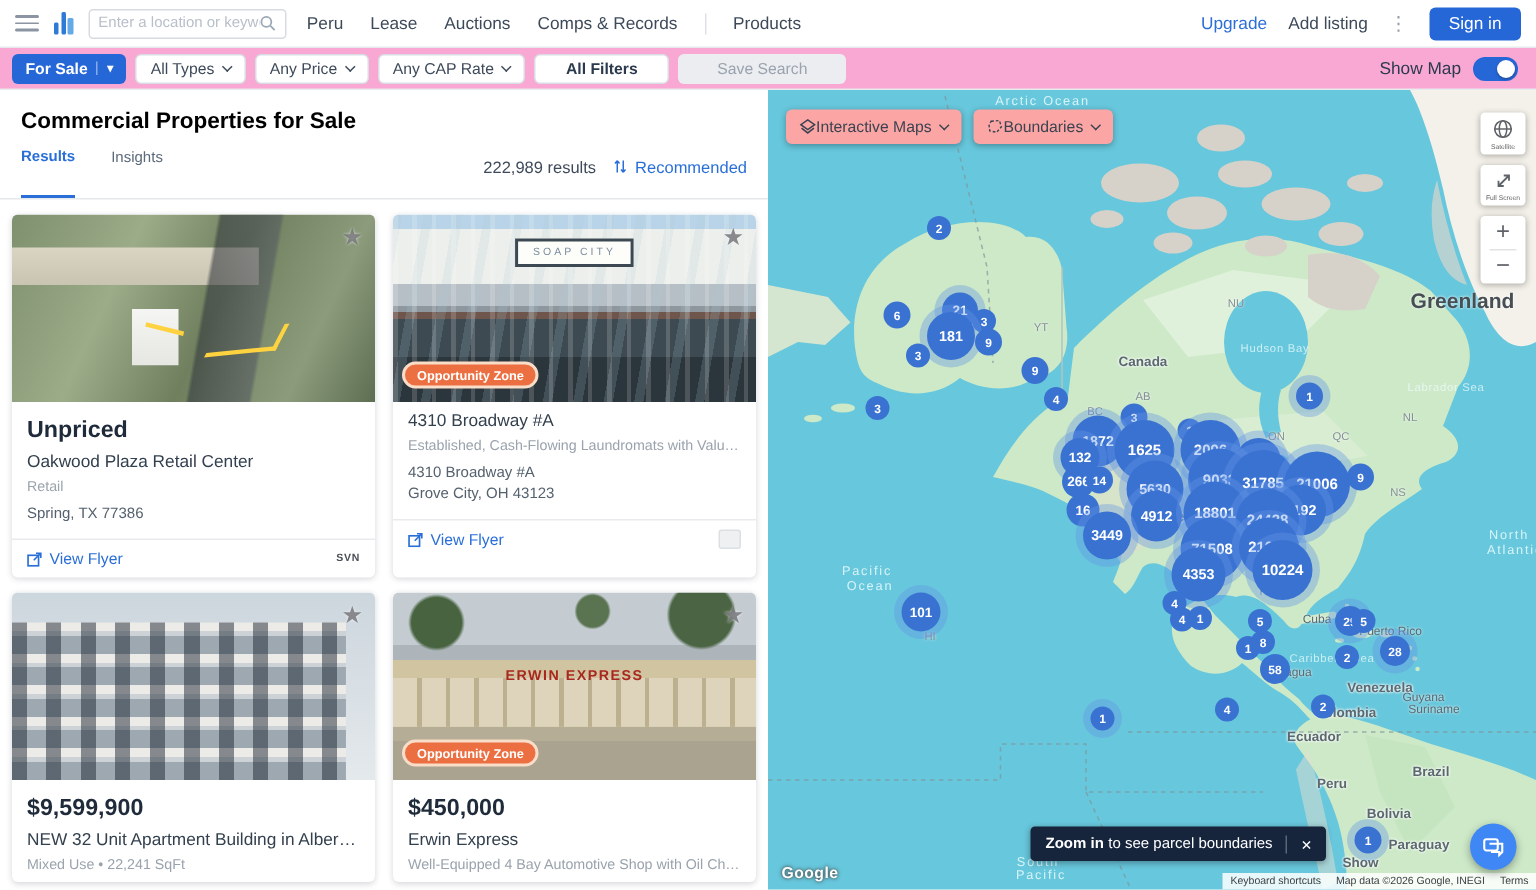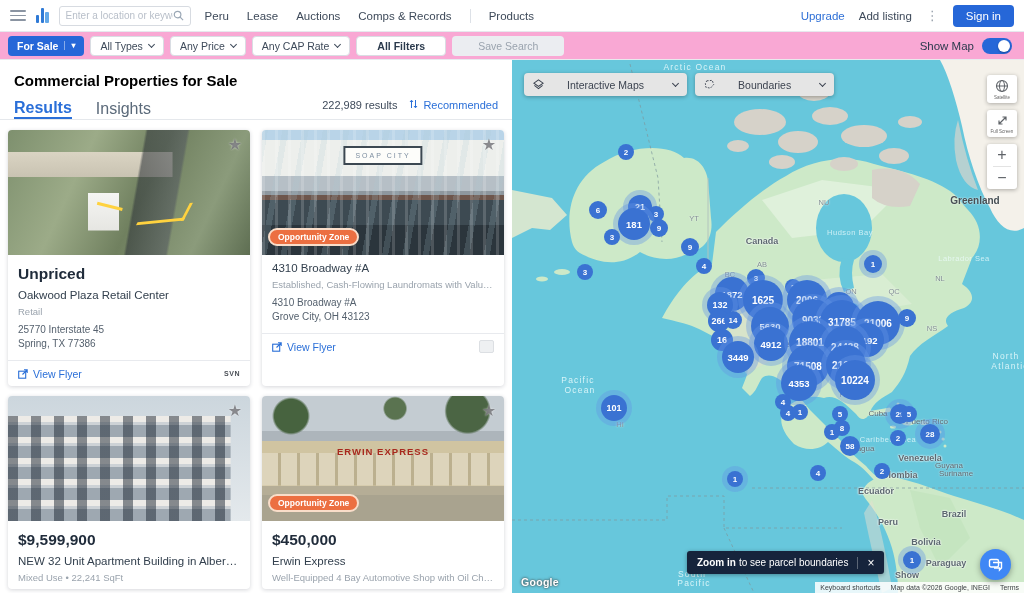--- a/index.html
+++ b/index.html
@@ -31,21 +31,21 @@
   .pill.white{background:#fff;border:1px solid #d9dde3;color:#3e4a5a}
   .pill.bold{font-weight:bold;color:#2b3a4d;padding:0 20px}
   .pill.disabled{background:#ebedf1;color:#9aa3ae;border:0;padding:0 26px;cursor:default}
   .showmap{margin-left:auto;display:flex;align-items:center;gap:8px;font-size:11.5px;color:#2b3a4d;padding-right:4px}
   .toggle{width:30px;height:16px;background:#2667d8;border-radius:9px;position:relative;cursor:pointer}
   .toggle i{position:absolute;right:2px;top:2px;width:12px;height:12px;background:#fff;border-radius:50%;box-shadow:0 1px 2px rgba(0,0,0,.3)}
   
   .left-panel{position:absolute;left:0;top:60px;width:512px;height:533px;background:#fff;overflow:hidden}
   .page-title{font-size:15px;font-weight:bold;color:#000000;margin:12px 14px 10px}
   .tabs-row{display:flex;align-items:center;padding:0 14px;border-bottom:1px solid #e5e8ec}
-  .tab{font-size:16px;padding-bottom:0;cursor:pointer}
+  .tab{font-size:10px;padding-bottom:20px;cursor:pointer}
   .tab.active{color:#2a6fd8;border-bottom:2px solid #2a6fd8;font-weight:bold}
   .tab.inactive{color:#5b6a7a;margin-left:24px}
   .results-meta{margin-left:auto;display:flex;align-items:center;gap:12px;padding-bottom:8px}
   .results-count{font-size:11px;color:#3e4a5a}
   .sort{display:flex;align-items:flex-start;gap:5px;font-size:11px;color:#2a6fd8;cursor:pointer}
   .cards{display:grid;grid-template-columns:242px 242px;column-gap:12px;row-gap:10px;padding:10px 8px}
   .card{border-radius:4px;overflow:hidden;box-shadow:0 1px 4px rgba(20,30,50,.18);background:#fff;position:relative}
   .card-img{height:125px;position:relative;overflow:hidden}
   .star{position:absolute;top:5px;right:8px;font-size:16px;color:rgba(110,110,115,.8);text-shadow:0 0 2px rgba(255,255,255,.7);cursor:pointer;z-index:3}
   .badge{position:absolute;left:6px;bottom:9px;background:#ec6f41;border:2px solid #f9ddc9;color:#fff;font-size:8.5px;font-weight:bold;padding:2px 8px;border-radius:10px;z-index:3;white-space:nowrap}
@@ -84,26 +84,26 @@
     linear-gradient(180deg,#c4ccd2 0 28%,#adb5bb 28% 36%,#d0c4a1 36% 72%,#b5ad96 72% 79%,#a9a38f 79% 100%)}
   .img--garage .ph-text{top:40%;left:50%;transform:translateX(-50%);color:#a8281e;font-weight:bold;font-size:9.5px;letter-spacing:1px;white-space:nowrap}
   
   .map{position:absolute;left:512px;top:60px;width:512px;height:533px;background:#67c7dc;overflow:hidden}
   .map svg.land{position:absolute;inset:0}
   .lbl{position:absolute;transform:translate(-50%,-50%);white-space:pre;pointer-events:none;z-index:2}
   .lbl.ocean{color:rgba(235,251,253,.85);font-size:8.5px;letter-spacing:1.2px}
   .lbl.sea{color:rgba(238,252,253,.75);font-size:7.5px;letter-spacing:.5px}
   .lbl.country{color:#5c6870;font-weight:bold;font-size:9px;text-shadow:0 0 2px #fff,0 0 2px #fff}
   .lbl.country-sm{color:#5c6870;font-weight:normal;font-size:8px;text-shadow:0 0 2px #fff}
-  .lbl.place{color:#474f54;font-weight:bold;font-size:10px;text-shadow:0 0 2px #fff}
+  .lbl.place{color:#474f54;font-weight:bold;font-size:14px;text-shadow:0 0 2px #fff}
   .lbl.region{color:#848f96;font-size:7.5px;text-shadow:0 0 2px rgba(255,255,255,.9)}
   .cluster{position:absolute;transform:translate(-50%,-50%);background:#3a72d2;border-radius:50%;display:flex;align-items:center;justify-content:center;color:#fff;font-weight:bold;z-index:4;cursor:pointer}
   .cluster.halo{box-shadow:0 0 0 5px rgba(100,150,230,.38)}
   .map-controls{position:absolute;top:13px;left:12px;display:flex;gap:8px;z-index:10}
-  .mc-pill{background:#e5e5e5;border-radius:4px;box-shadow:0 1px 4px rgba(0,0,0,.3);height:23px;display:flex;align-items:center;padding:0 9px;font-size:10.5px;color:#3c4350;gap:23px;cursor:pointer;white-space:nowrap}
+  .mc-pill{background:#fca5a5;border-radius:4px;box-shadow:0 1px 4px rgba(0,0,0,.3);height:23px;display:flex;align-items:center;padding:0 9px;font-size:10.5px;color:#3c4350;gap:0;cursor:pointer;white-space:nowrap}
   .right-controls{position:absolute;right:7px;top:15px;display:flex;flex-direction:column;gap:7px;z-index:10;align-items:center}
   .sq-btn{width:30px;background:#fff;border-radius:3px;box-shadow:0 1px 4px rgba(0,0,0,.3);display:flex;flex-direction:column;align-items:center;justify-content:center;padding:4px 0 3px;cursor:pointer}
   .sq-btn .cap{font-size:4.5px;color:#666;margin-top:2px}
   .zoom-stack{width:30px;background:#fff;border-radius:3px;box-shadow:0 1px 4px rgba(0,0,0,.3);display:flex;flex-direction:column;align-items:center}
   .zbtn{width:100%;text-align:center;color:#5f6368;font-size:16px;line-height:22px;cursor:pointer}
   .zdiv{width:18px;height:1px;background:#e3e3e3}
   .map-tooltip{position:absolute;left:175px;top:491px;height:23px;background:#16243c;border-radius:3px;display:flex;align-items:center;padding:0 10px;color:#fff;font-size:10px;z-index:11;box-shadow:0 1px 4px rgba(0,0,0,.35)}
   .map-tooltip b{margin-right:3px}
   .tt-div{width:1px;height:12px;background:rgba(255,255,255,.3);margin:0 9px}
   .tt-x{cursor:pointer;font-size:12px}
@@ -198,21 +198,20 @@
   <div class="card">
     <div class="card-img img--aerial">
 
       <span class="star">★</span>
 
     </div>
     <div class="card-body">
       <div class="price">Unpriced</div>
       <div class="cname">Oakwood Plaza Retail Center</div>
       <div class="ctype">Retail</div>
-      <div class="caddr">25770 Interstate 45</div>
       <div class="caddr">Spring, TX 77386</div>
       <div class="card-footer">
         <span class="flyer">
           <svg width="10" height="10" viewBox="0 0 10 10">
                 <rect x="0.7" y="2.2" width="7" height="7" fill="none" stroke="#2a6fd8" stroke-width="1.1"></rect>
                 <path d="M4.5,5.5 L9,1 M6,0.8 L9.2,0.8 L9.2,4" stroke="#2a6fd8" fill="none" stroke-width="1.1"></path>
               </svg>
           <span>View Flyer</span>
         </span>
         <span class="blogo">SVN</span>

